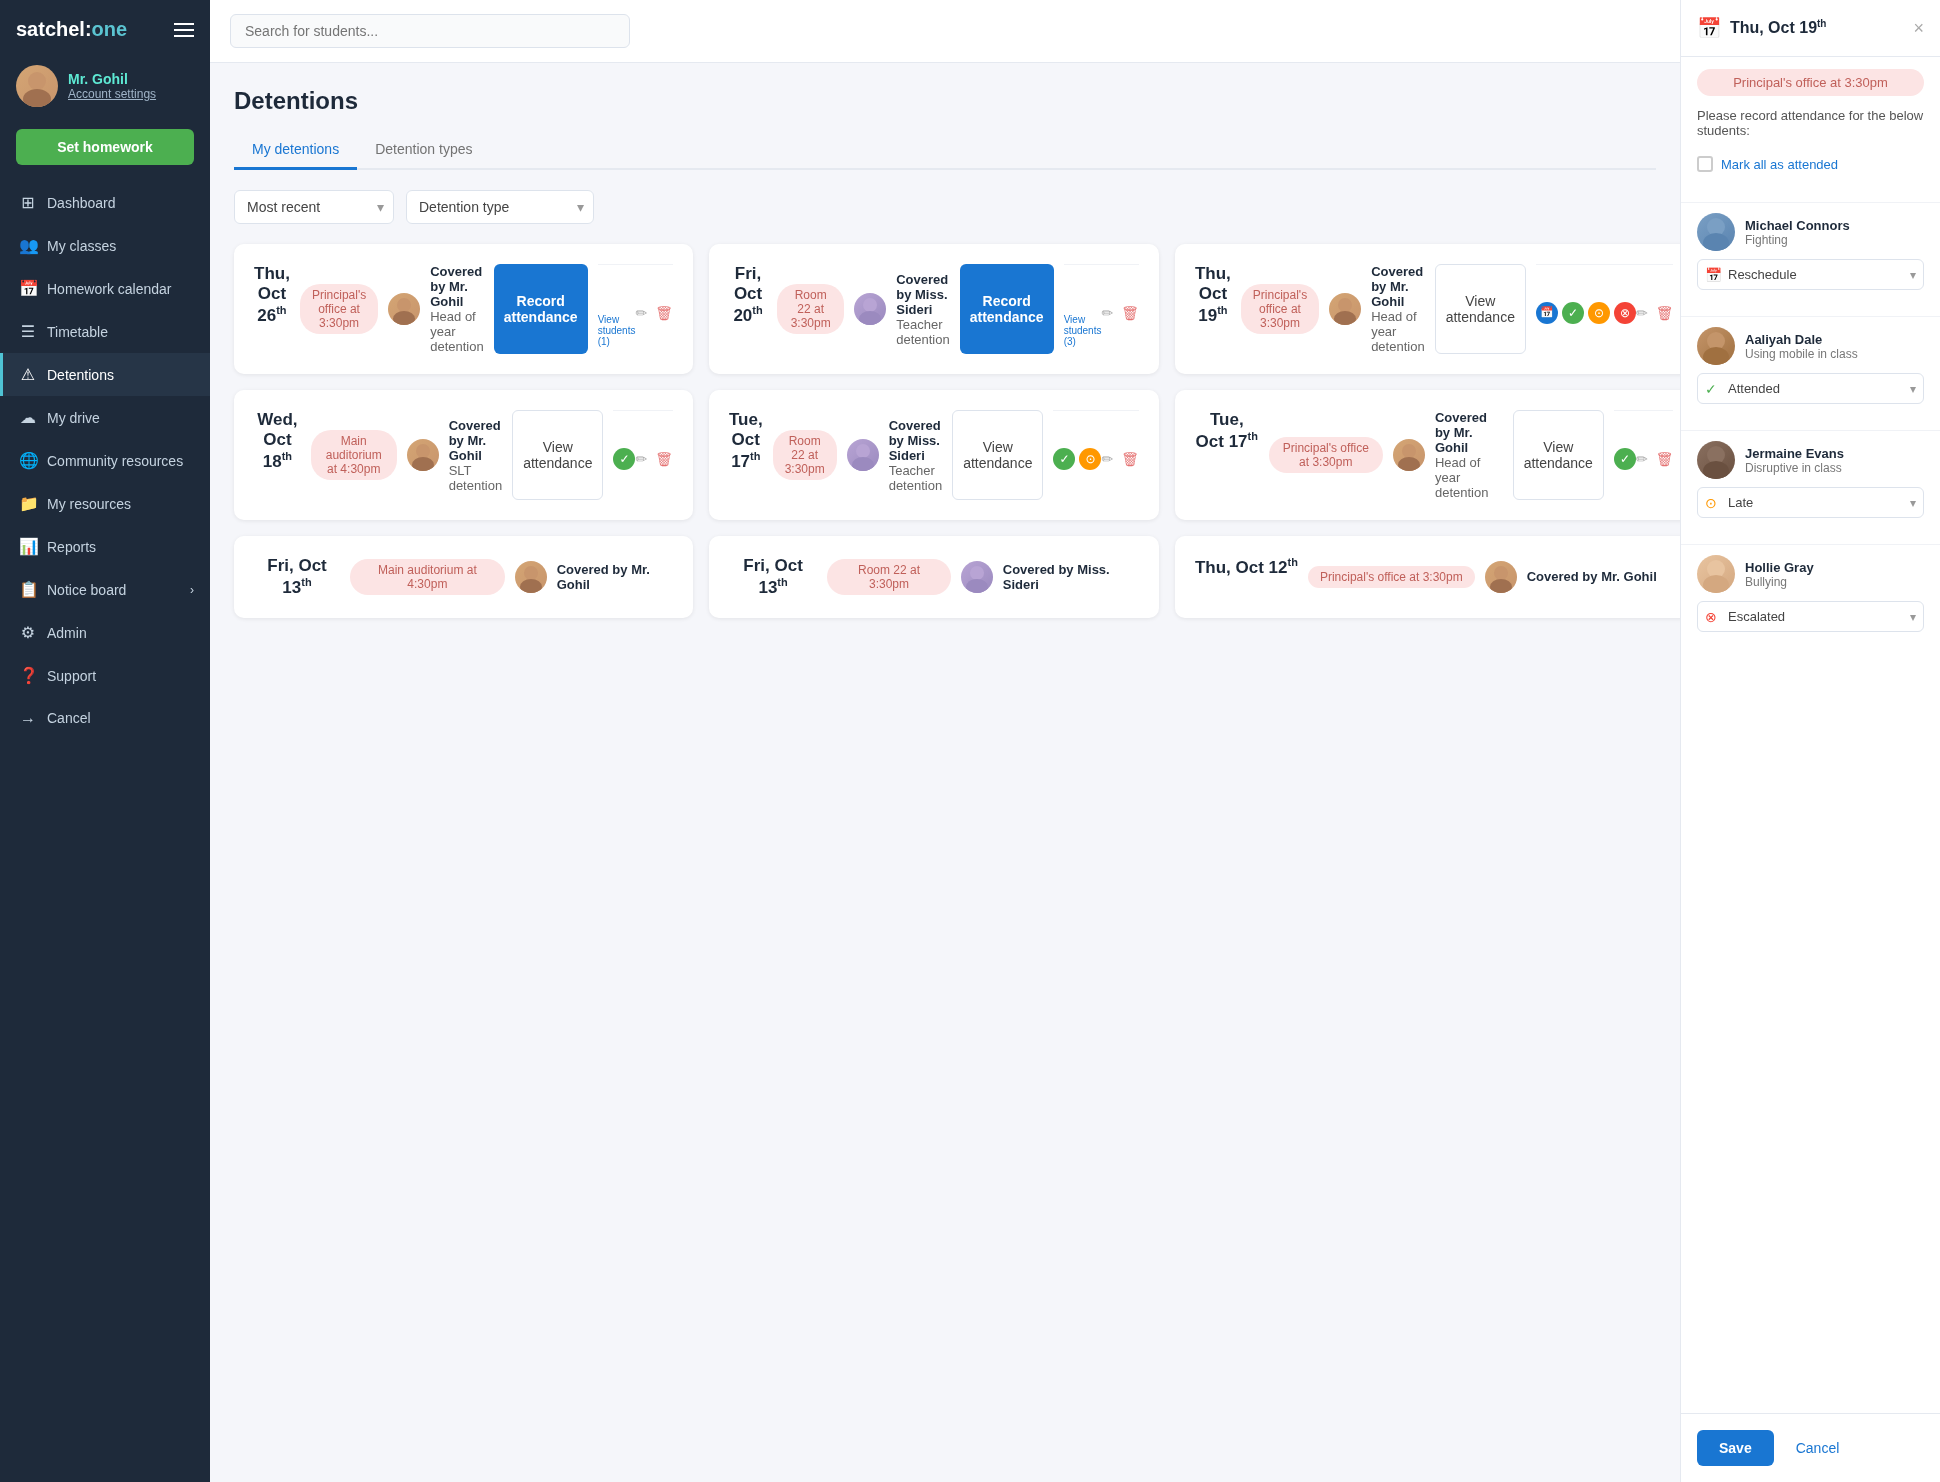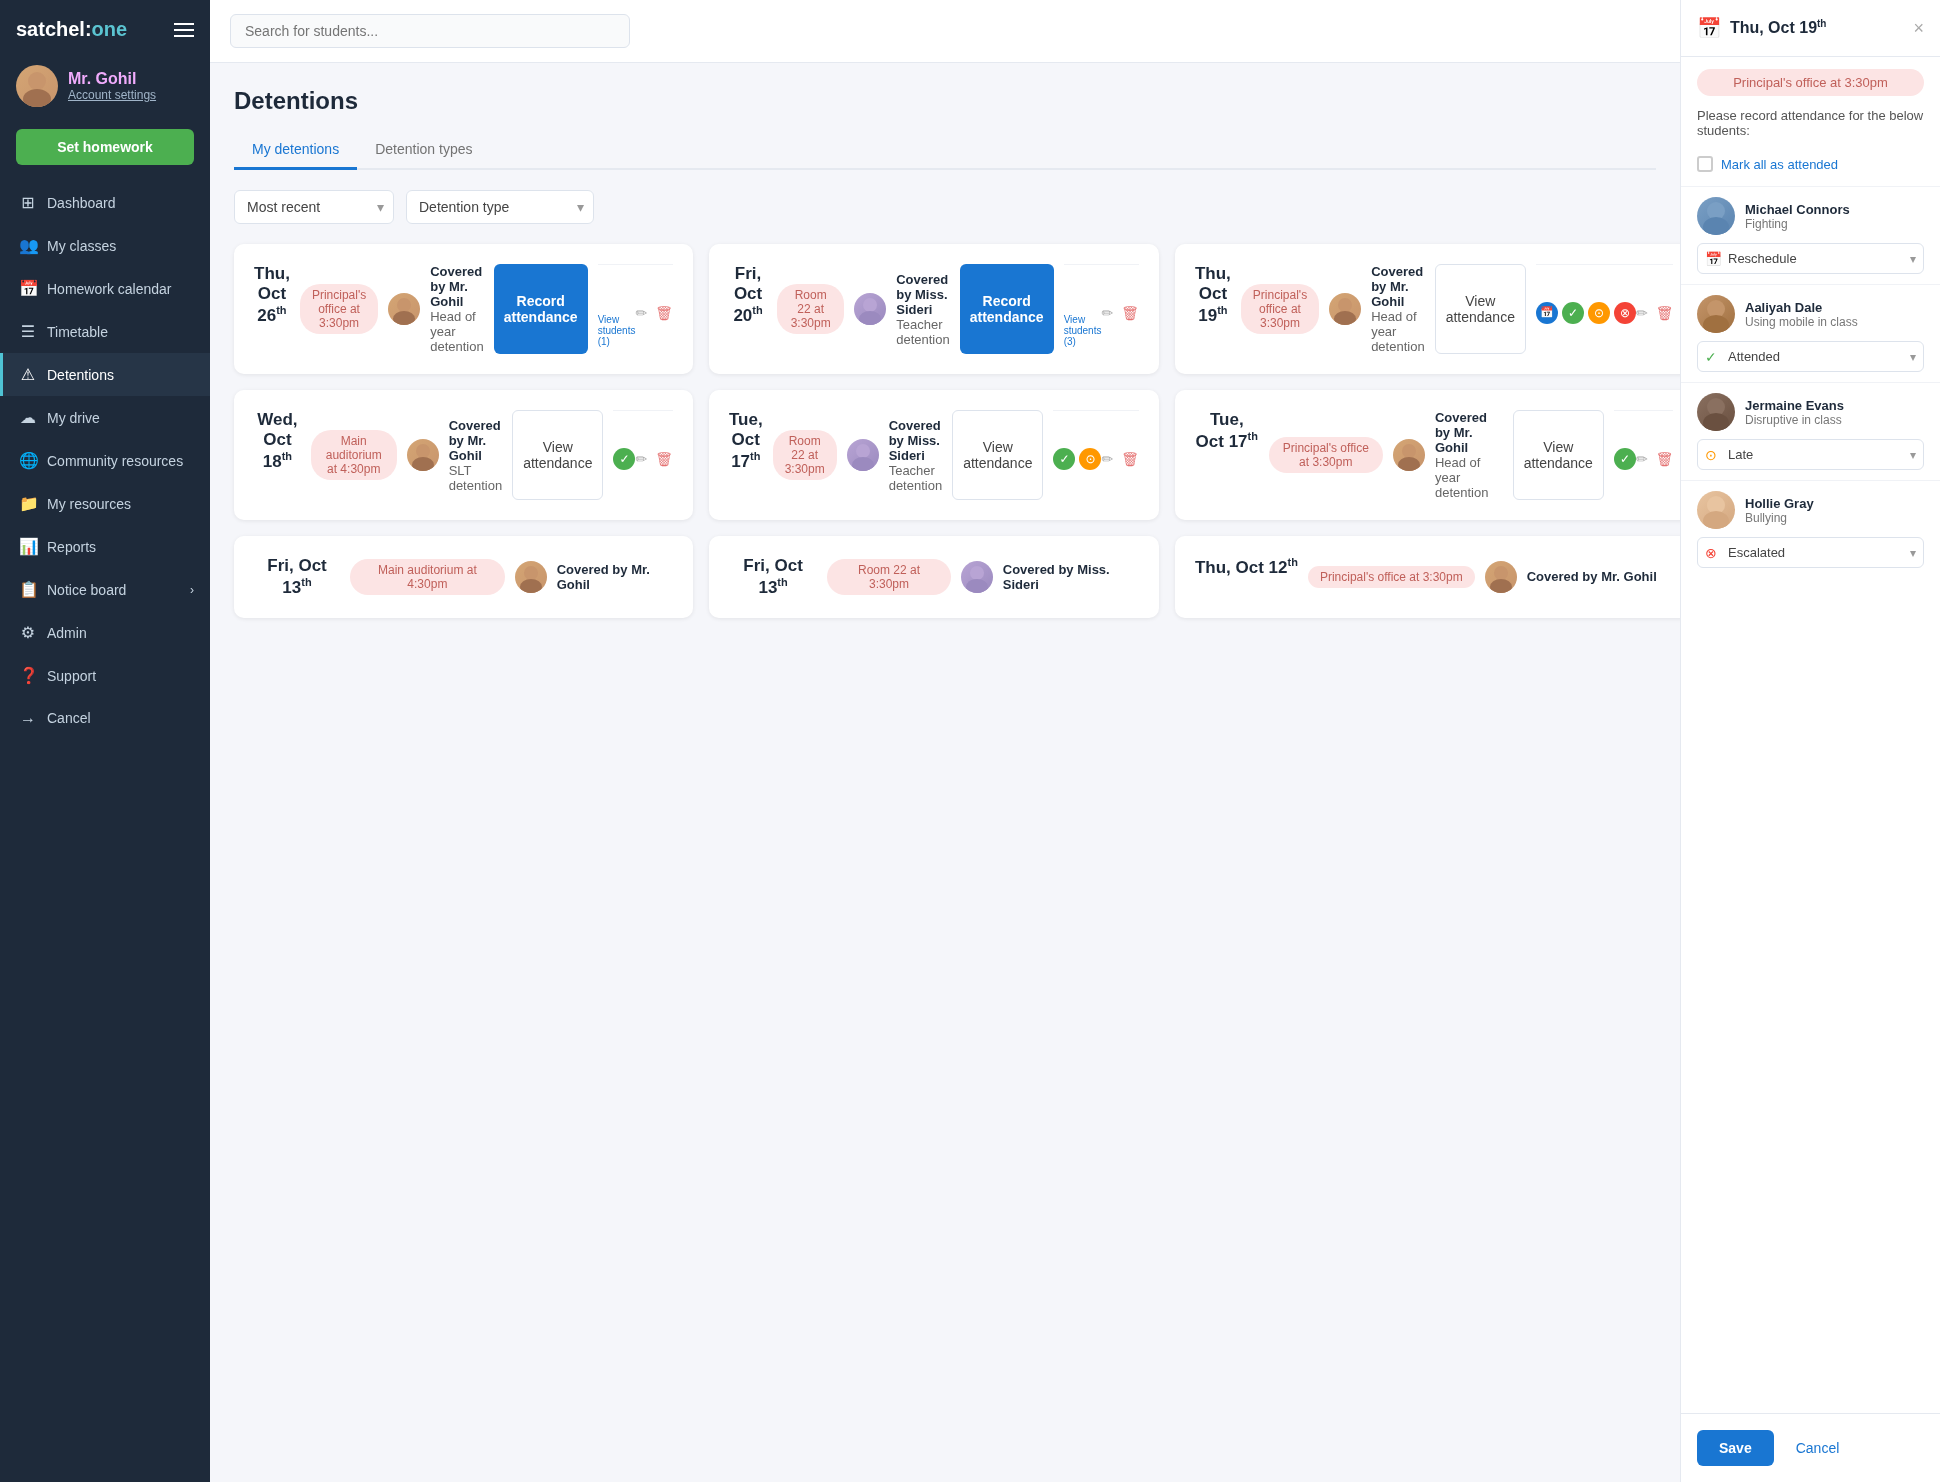--- a/index.html
+++ b/index.html
@@ -33,21 +33,21 @@
     }
     .avatar-circle {
       width: 42px; height: 42px; border-radius: 50%;
       background: #7c8fa6;
       overflow: hidden;
       flex-shrink: 0;
       display: flex; align-items: center; justify-content: center;
     }
     .avatar-circle svg { width: 42px; height: 42px; }
     .profile-info { display: flex; flex-direction: column; }
-    .profile-name { font-weight: 700; font-size: 16px; color: #f0abfc; }
+    .profile-name { font-weight: 700; font-size: 14px; color: #5eead4; }
     .profile-link { font-size: 12px; color: #a0b4c8; text-decoration: underline; cursor: pointer; }
 
     .set-homework-btn {
       margin: 8px 16px 16px;
       background: #4caf50;
       color: #fff;
       border: none;
       border-radius: 6px;
       padding: 10px;
       font-size: 14px;
@@ -307,20 +307,21 @@
       padding: 6px 16px 14px;
     }
     .mark-checkbox {
       width: 16px; height: 16px; border: 2px solid #ccc; border-radius: 3px; cursor: pointer;
     }
     .mark-label { font-size: 13px; color: #1976d2; cursor: pointer; }
 
     .panel-student {
       padding: 10px 16px;
       border-top: 1px solid #f0f2f6;
+      margin-top: 16px;
     }
     .student-row {
       display: flex;
       align-items: center;
       gap: 10px;
       margin-bottom: 8px;
     }
     .student-avatar {
       width: 38px; height: 38px; border-radius: 50%;
       overflow: hidden;

